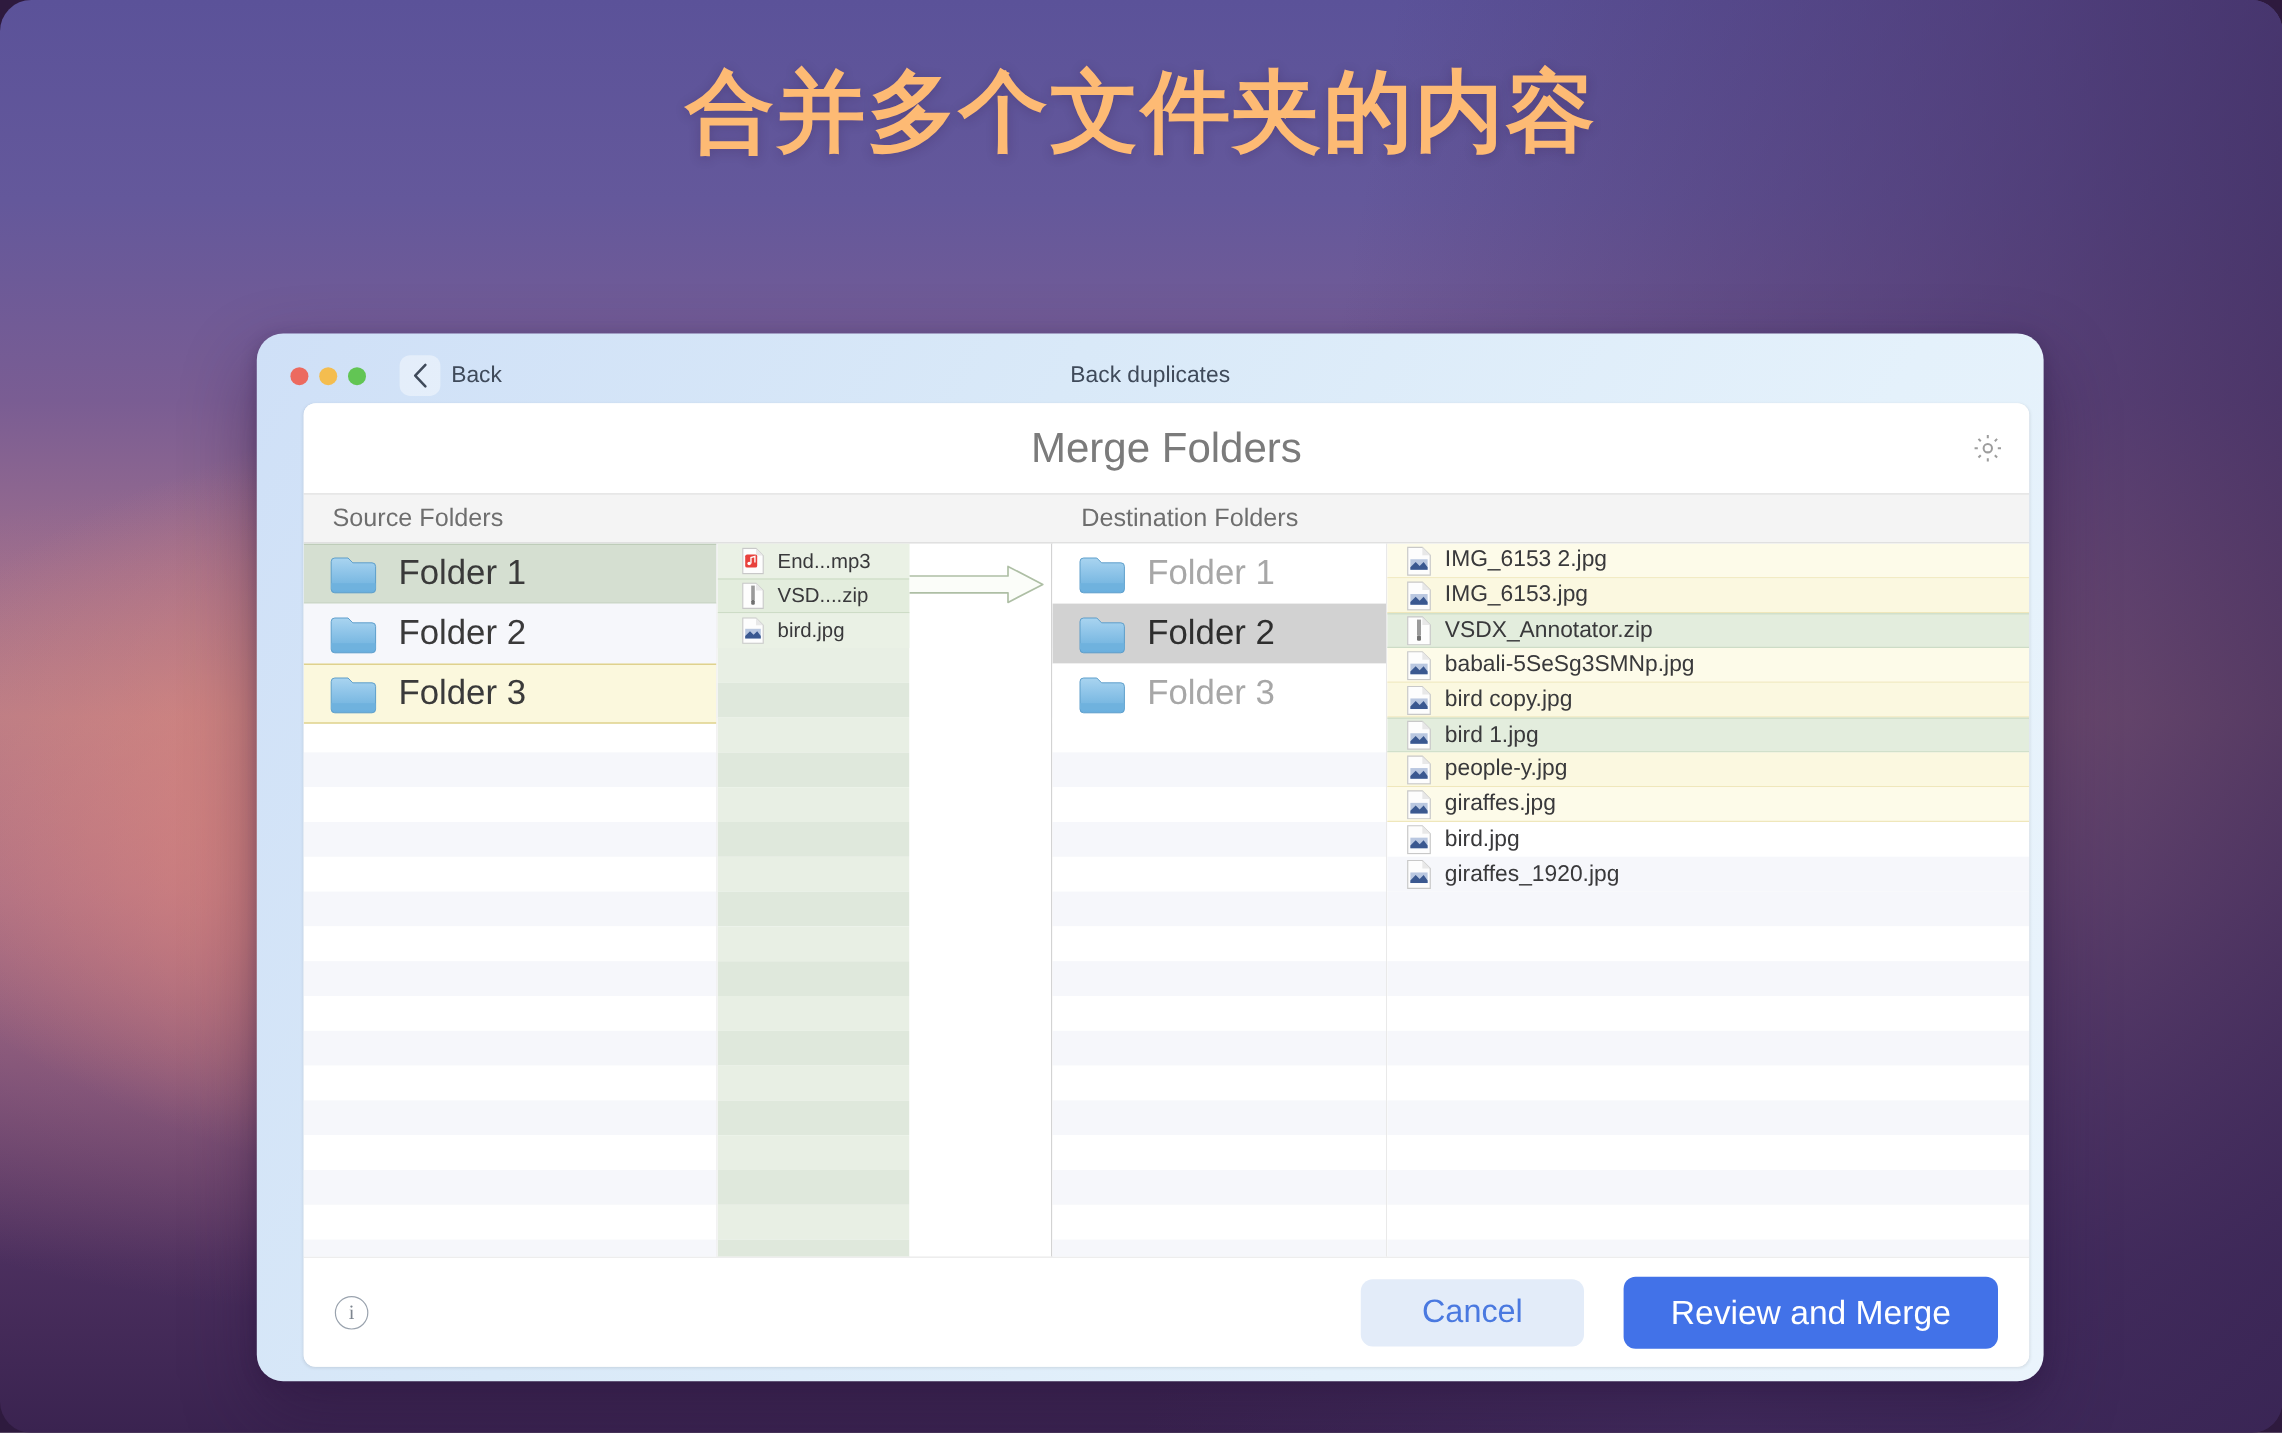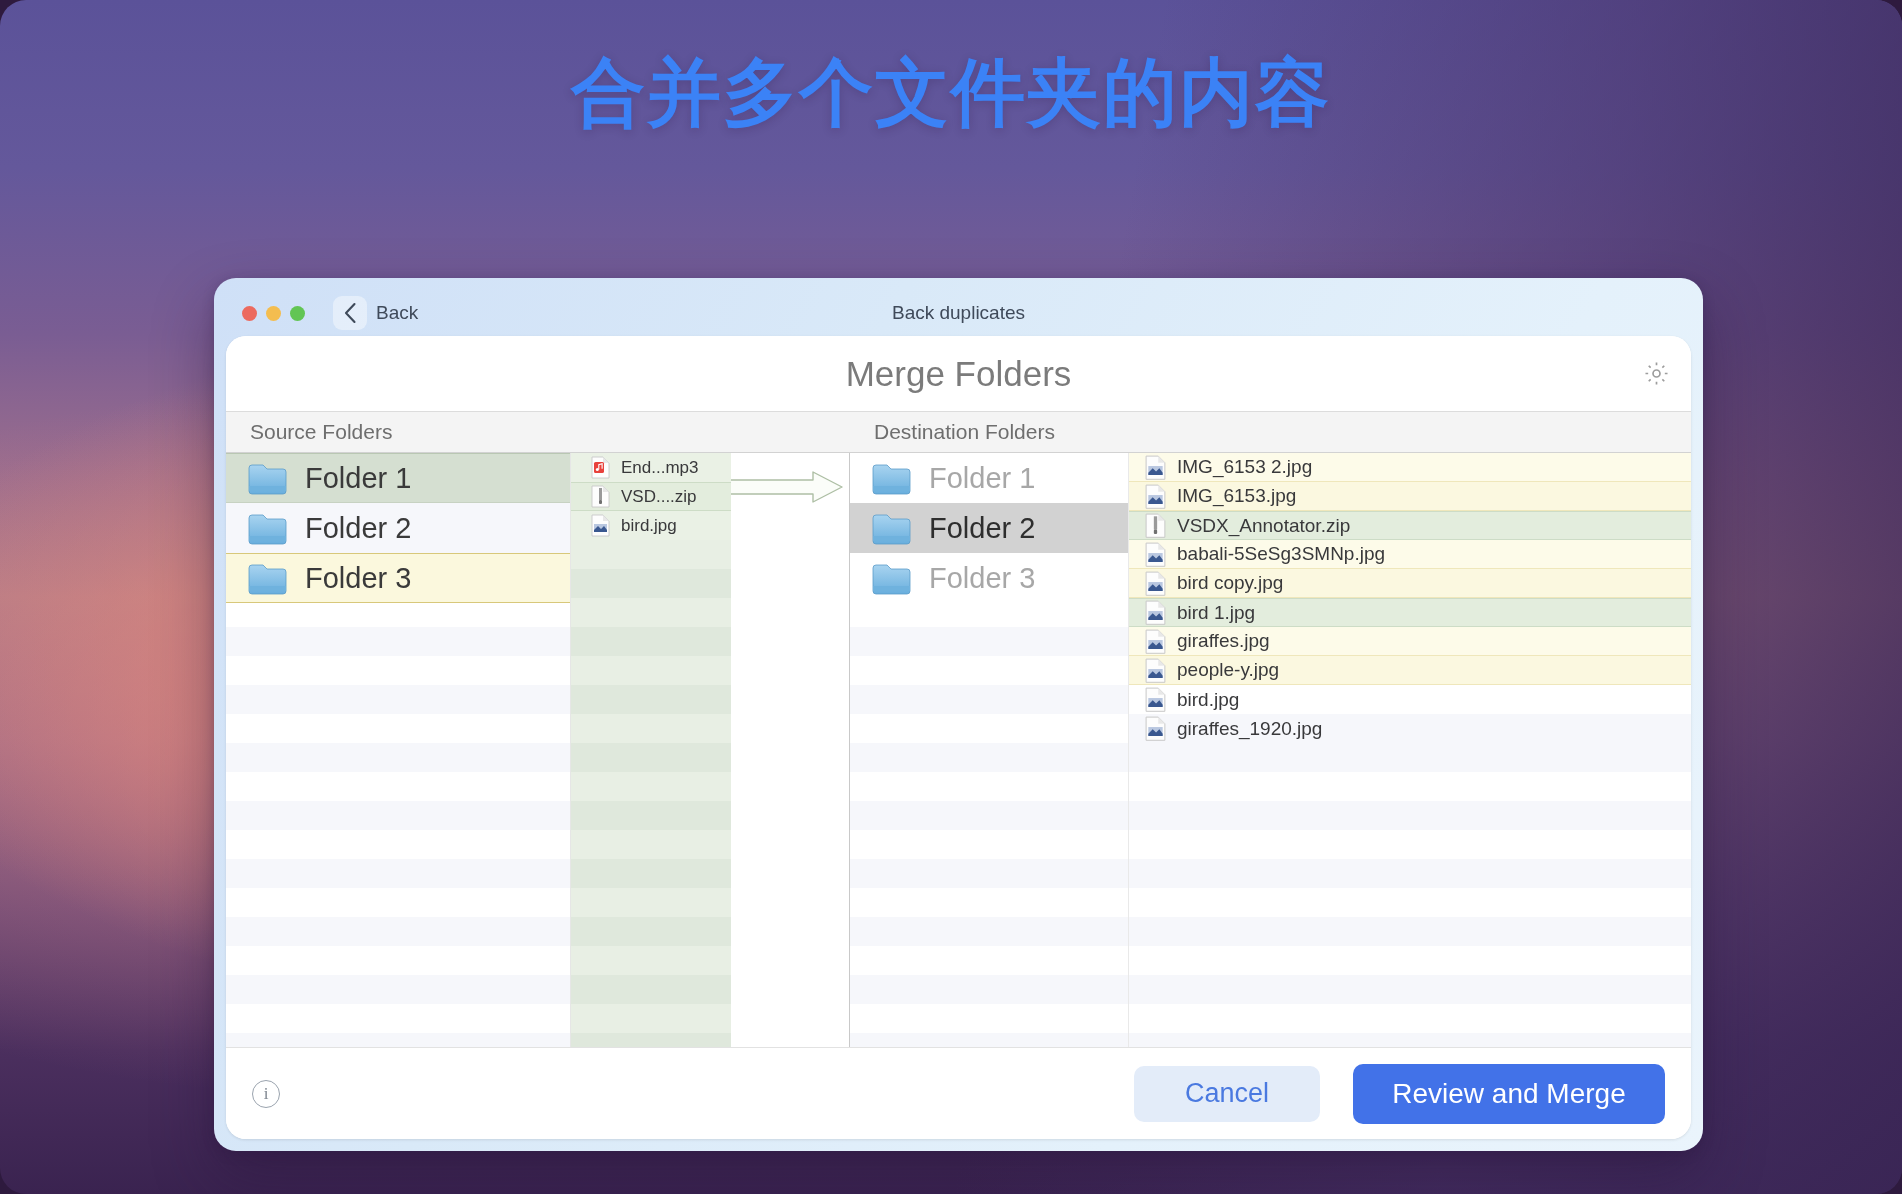--- a/index.html
+++ b/index.html
@@ -35,21 +35,21 @@
     content:"";
     position:absolute; inset:0;
     background: linear-gradient(100deg, rgba(90,80,150,0.0) 55%, rgba(72,50,105,0.55) 78%, rgba(58,38,86,0.85) 100%);
     pointer-events:none;
   }
 
   
   #headline {
     position: absolute; top: 56px; left: 0; width: 100%;
     text-align: center;
-    color: #3b82f6;
+    color: #fdba74;
     font-size: 74px;
     font-weight: bold;
     letter-spacing: 2px;
     line-height: 1.0;
     text-shadow: 0 2px 10px rgba(40,20,60,0.22);
     z-index: 5;
   }
 
   
   #window {
@@ -90,24 +90,25 @@
   #titlebar-title {
     position: absolute; left: 0; width: 100%; text-align: center;
     font-size: 19px; color: #3f4a5a; pointer-events: none;
   }
   #titlebar-title span { pointer-events: auto; }
 
   
   #card {
     height: calc(100% - 46px);
     background: #ffffff;
-    border-radius: 20px;
+    border-radius: 10px;
     overflow: hidden;
     display: flex; flex-direction: column;
     box-shadow: 0 1px 3px rgba(0,0,0,0.10);
+    margin-left: 27px;
   }
 
   
   #sheet-header {
     position: relative;
     height: 75px;
     display: flex; align-items: center; justify-content: center;
     background: #fff;
     flex: 0 0 auto;
   }
@@ -550,37 +551,37 @@
             </div>
             <div class="file-row t-green">
               <span class="file-icon"><svg viewBox="0 0 19 23">
                   <path d="M1 1h11l6 6v15H1z" fill="#fdfdfd" stroke="#c8c8c8" stroke-width="0.9"></path>
                   <path d="M12 1l6 6h-6z" fill="#e8e8e8"></path>
                   <rect x="3" y="10" width="13" height="8" fill="#b9c7e0"></rect>
                   <path d="M3 16l4-4 3 3 3-3 3 4v2H3z" fill="#3a5890"></path>
                 </svg></span>
               <span>bird 1.jpg</span>
             </div>
+            <div class="file-row t-yellow">
+              <span class="file-icon"><svg viewBox="0 0 19 23">
+                  <path d="M1 1h11l6 6v15H1z" fill="#fdfdfd" stroke="#c8c8c8" stroke-width="0.9"></path>
+                  <path d="M12 1l6 6h-6z" fill="#e8e8e8"></path>
+                  <rect x="3" y="10" width="13" height="8" fill="#b9c7e0"></rect>
+                  <path d="M3 16l4-4 3 3 3-3 3 4v2H3z" fill="#3a5890"></path>
+                </svg></span>
+              <span>people-y.jpg</span>
+            </div>
             <div class="file-row t-yellow2">
               <span class="file-icon"><svg viewBox="0 0 19 23">
                   <path d="M1 1h11l6 6v15H1z" fill="#fdfdfd" stroke="#c8c8c8" stroke-width="0.9"></path>
                   <path d="M12 1l6 6h-6z" fill="#e8e8e8"></path>
                   <rect x="3" y="10" width="13" height="8" fill="#b9c7e0"></rect>
                   <path d="M3 16l4-4 3 3 3-3 3 4v2H3z" fill="#3a5890"></path>
                 </svg></span>
               <span>giraffes.jpg</span>
-            </div>
-            <div class="file-row t-yellow">
-              <span class="file-icon"><svg viewBox="0 0 19 23">
-                  <path d="M1 1h11l6 6v15H1z" fill="#fdfdfd" stroke="#c8c8c8" stroke-width="0.9"></path>
-                  <path d="M12 1l6 6h-6z" fill="#e8e8e8"></path>
-                  <rect x="3" y="10" width="13" height="8" fill="#b9c7e0"></rect>
-                  <path d="M3 16l4-4 3 3 3-3 3 4v2H3z" fill="#3a5890"></path>
-                </svg></span>
-              <span>people-y.jpg</span>
             </div>
             <div class="file-row t-white">
               <span class="file-icon"><svg viewBox="0 0 19 23">
                   <path d="M1 1h11l6 6v15H1z" fill="#fdfdfd" stroke="#c8c8c8" stroke-width="0.9"></path>
                   <path d="M12 1l6 6h-6z" fill="#e8e8e8"></path>
                   <rect x="3" y="10" width="13" height="8" fill="#b9c7e0"></rect>
                   <path d="M3 16l4-4 3 3 3-3 3 4v2H3z" fill="#3a5890"></path>
                 </svg></span>
               <span>bird.jpg</span>
             </div>

